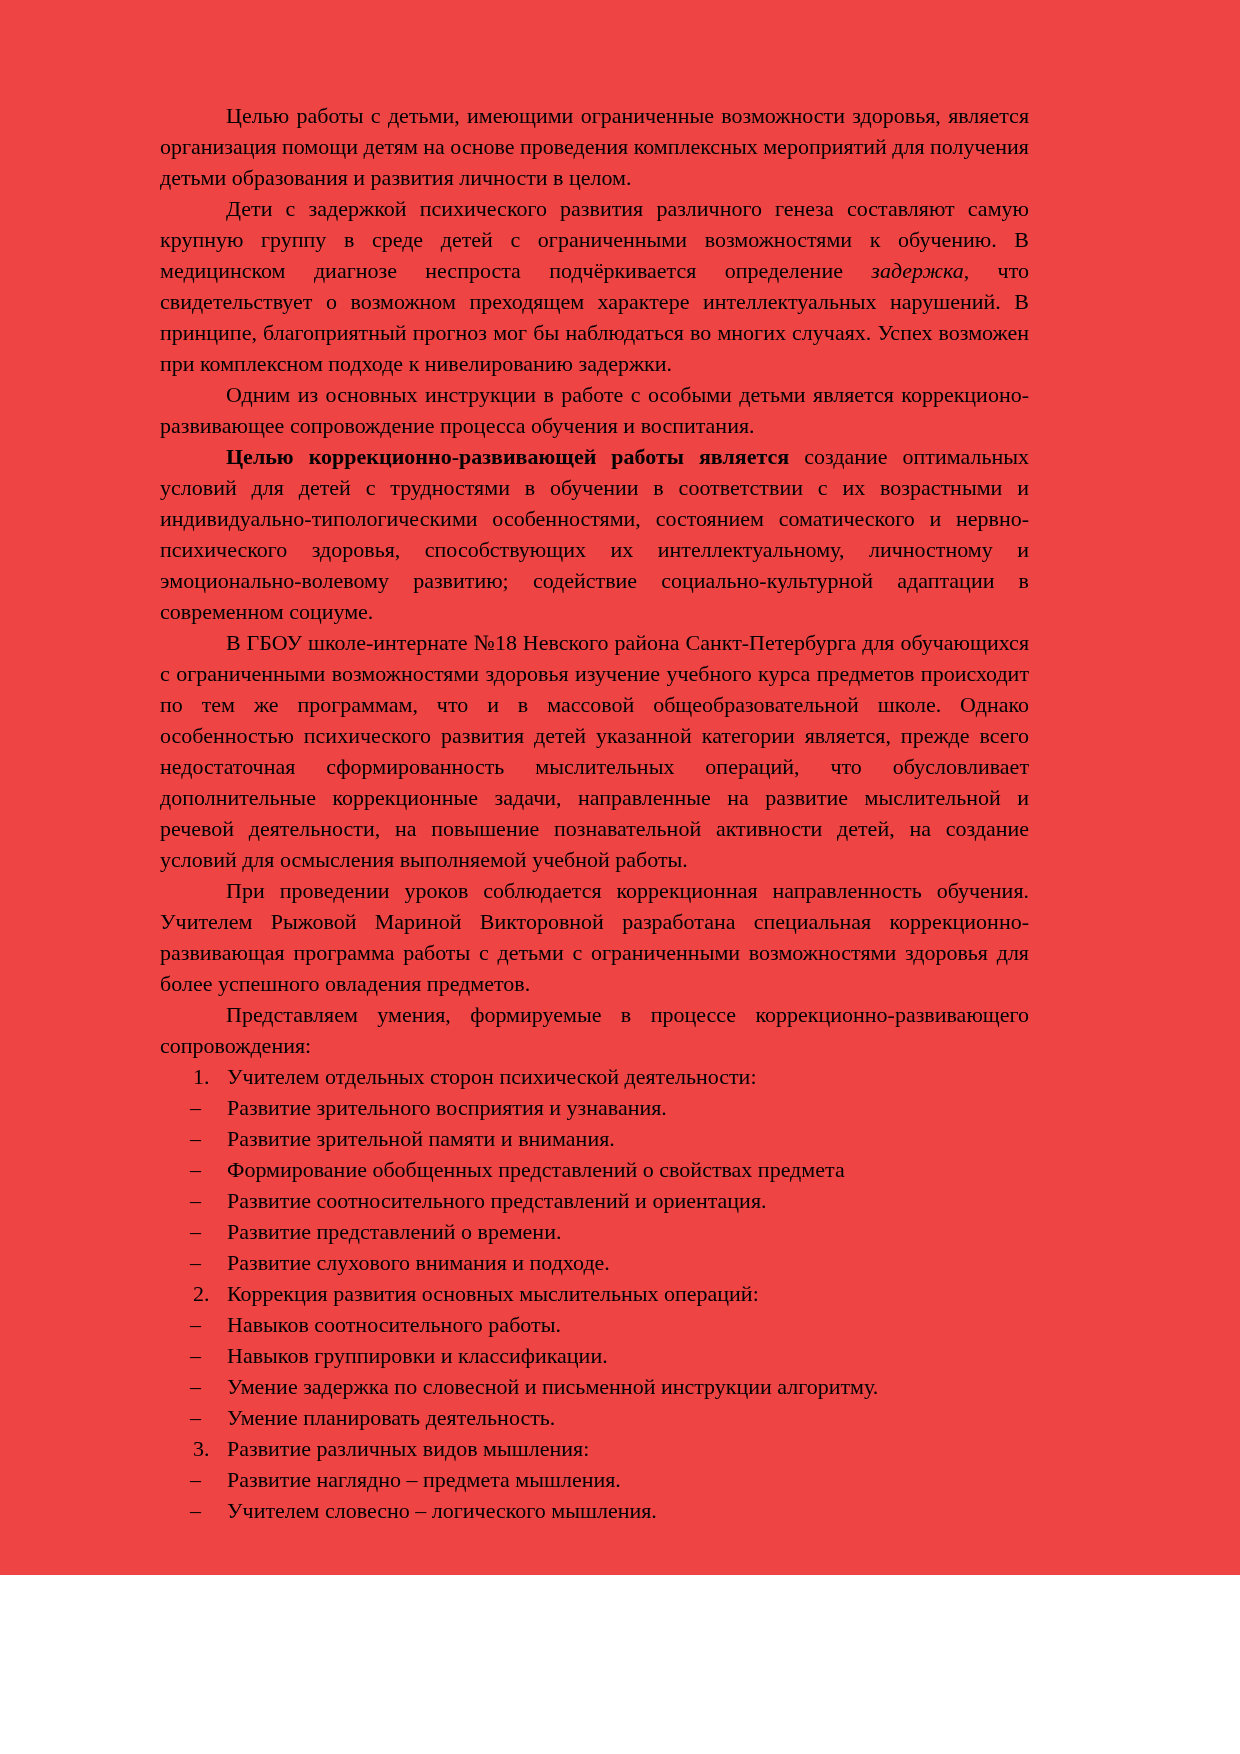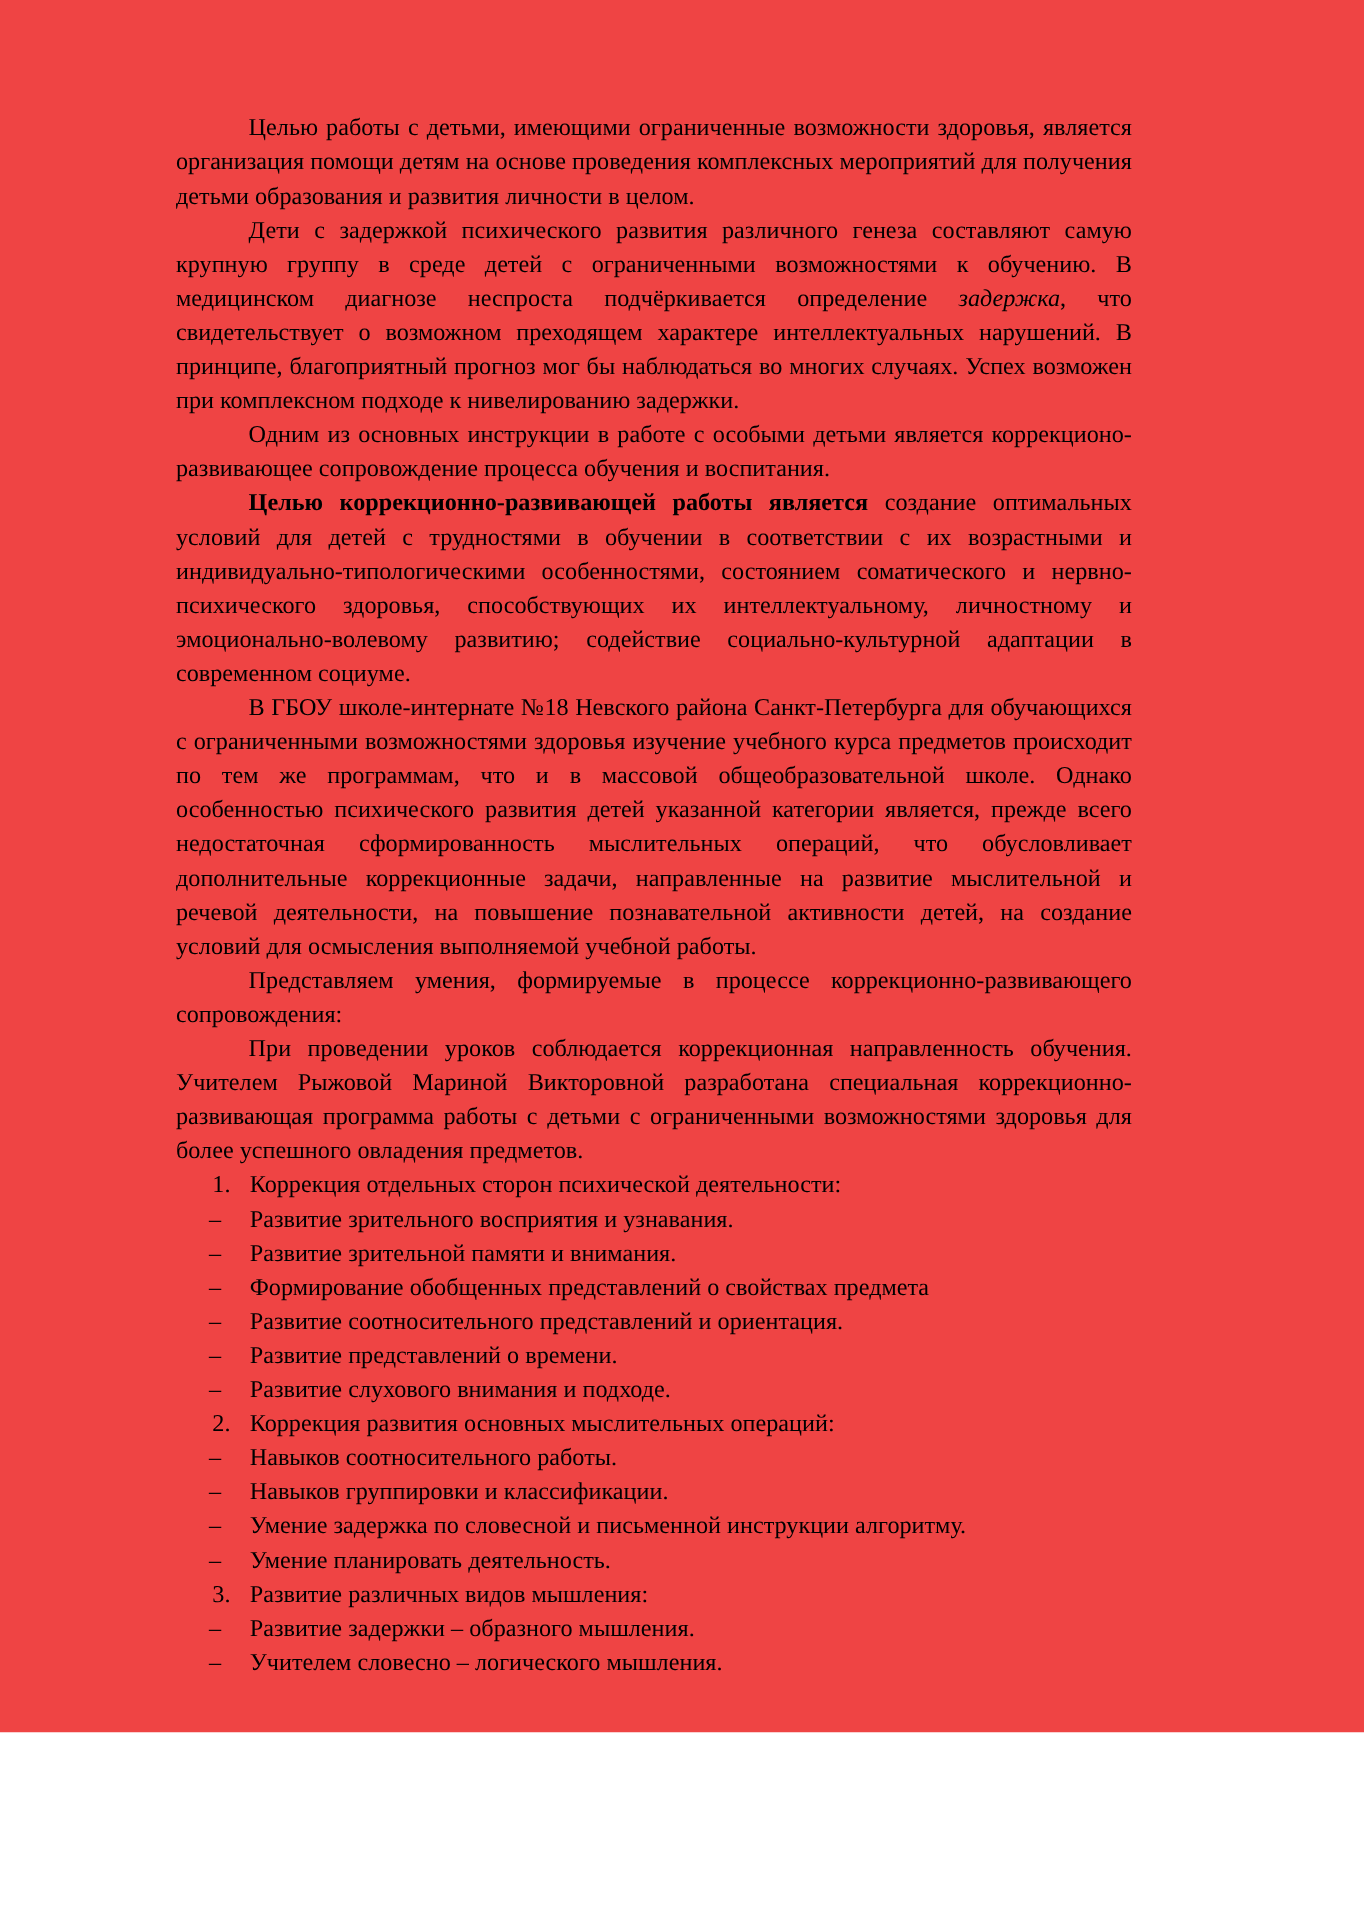--- a/index.html
+++ b/index.html
@@ -46,25 +46,25 @@
 </head>
 <body>
 
 <div class="page">
   <div class="content">
       <p class="para"><span class="">Целью работы с детьми, имеющими ограниченные возможности здоровья, является организация помощи детям на основе проведения комплексных мероприятий для получения детьми образования и развития личности в целом.</span></p>
       <p class="para"><span class="">Дети с задержкой психического развития различного генеза составляют самую крупную группу в среде детей с ограниченными возможностями к обучению. В медицинском диагнозе неспроста подчёркивается определение </span><span class="run-i">задержка</span><span class="">, что свидетельствует о возможном преходящем характере интеллектуальных нарушений. В принципе, благоприятный прогноз мог бы наблюдаться во многих случаях. Успех возможен при комплексном подходе к нивелированию задержки.</span></p>
       <p class="para"><span class="">Одним из основных инструкции в работе с особыми детьми является коррекционо-развивающее сопровождение процесса обучения и воспитания.</span></p>
       <p class="para"><span class="run-b">Целью коррекционно-развивающей работы является</span><span class=""> создание оптимальных условий для детей с трудностями в обучении в соответствии с их возрастными и индивидуально-типологическими особенностями, состоянием соматического и нервно-психического здоровья, способствующих их интеллектуальному, личностному и эмоционально-волевому развитию; содействие социально-культурной адаптации в современном социуме.</span></p>
       <p class="para"><span class="">В ГБОУ школе-интернате №18 Невского района Санкт-Петербурга для обучающихся с ограниченными возможностями здоровья изучение учебного курса предметов происходит по тем же программам, что и в массовой общеобразовательной школе. Однако особенностью психического развития детей указанной категории является, прежде всего недостаточная сформированность мыслительных операций, что обусловливает дополнительные коррекционные задачи, направленные на развитие мыслительной и речевой деятельности, на повышение познавательной активности детей, на создание условий для осмысления выполняемой учебной работы.</span></p>
+      <p class="para"><span class="">При проведении уроков соблюдается коррекционная направленность обучения. Учителем Рыжовой Мариной Викторовной разработана специальная коррекционно-развивающая программа работы с детьми с ограниченными возможностями здоровья для более успешного овладения предметов.</span></p>
       <p class="para"><span class="">Представляем умения, формируемые в процессе коррекционно-развивающего сопровождения:</span></p>
-      <p class="para"><span class="">При проведении уроков соблюдается коррекционная направленность обучения. Учителем Рыжовой Мариной Викторовной разработана специальная коррекционно-развивающая программа работы с детьми с ограниченными возможностями здоровья для более успешного овладения предметов.</span></p>
       <div class="li li-num">
         <span class="marker">1.</span>
-        <span class="li-text"><span class="">Коррекция отдельных сторон психической деятельности:</span></span>
+        <span class="li-text"><span class="">Учителем отдельных сторон психической деятельности:</span></span>
       </div>
       <div class="li li-dash">
         <span class="marker">–</span>
         <span class="li-text"><span class="">Развитие зрительного восприятия и узнавания.</span></span>
       </div>
       <div class="li li-dash">
         <span class="marker">–</span>
         <span class="li-text"><span class="">Развитие зрительной памяти и внимания.</span></span>
       </div>
       <div class="li li-dash">
@@ -102,20 +102,20 @@
       <div class="li li-dash">
         <span class="marker">–</span>
         <span class="li-text"><span class="">Умение планировать деятельность.</span></span>
       </div>
       <div class="li li-num">
         <span class="marker">3.</span>
         <span class="li-text"><span class="">Развитие различных видов мышления:</span></span>
       </div>
       <div class="li li-dash">
         <span class="marker">–</span>
-        <span class="li-text"><span class="">Развитие задержки – образного мышления.</span></span>
+        <span class="li-text"><span class="">Развитие наглядно – предмета мышления.</span></span>
       </div>
       <div class="li li-dash">
         <span class="marker">–</span>
         <span class="li-text"><span class="">Учителем словесно – логического мышления.</span></span>
       </div>
     </div>
 </div>
 
 </body></html>

